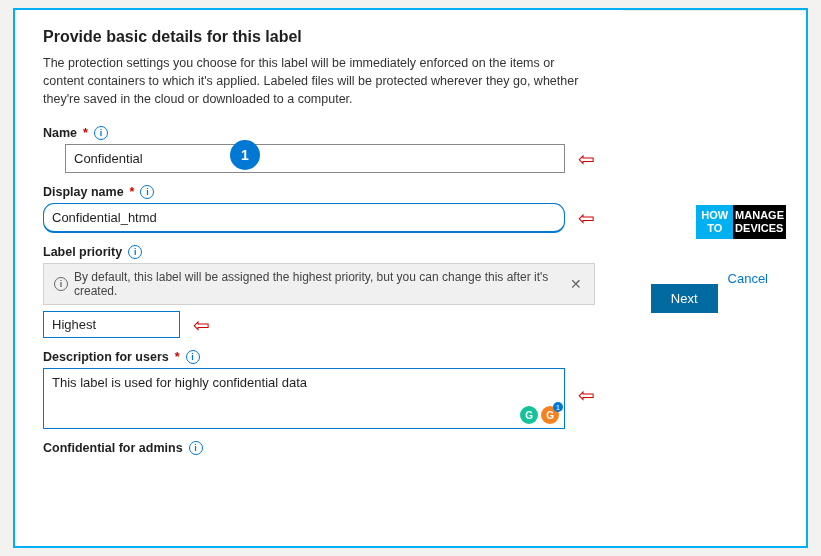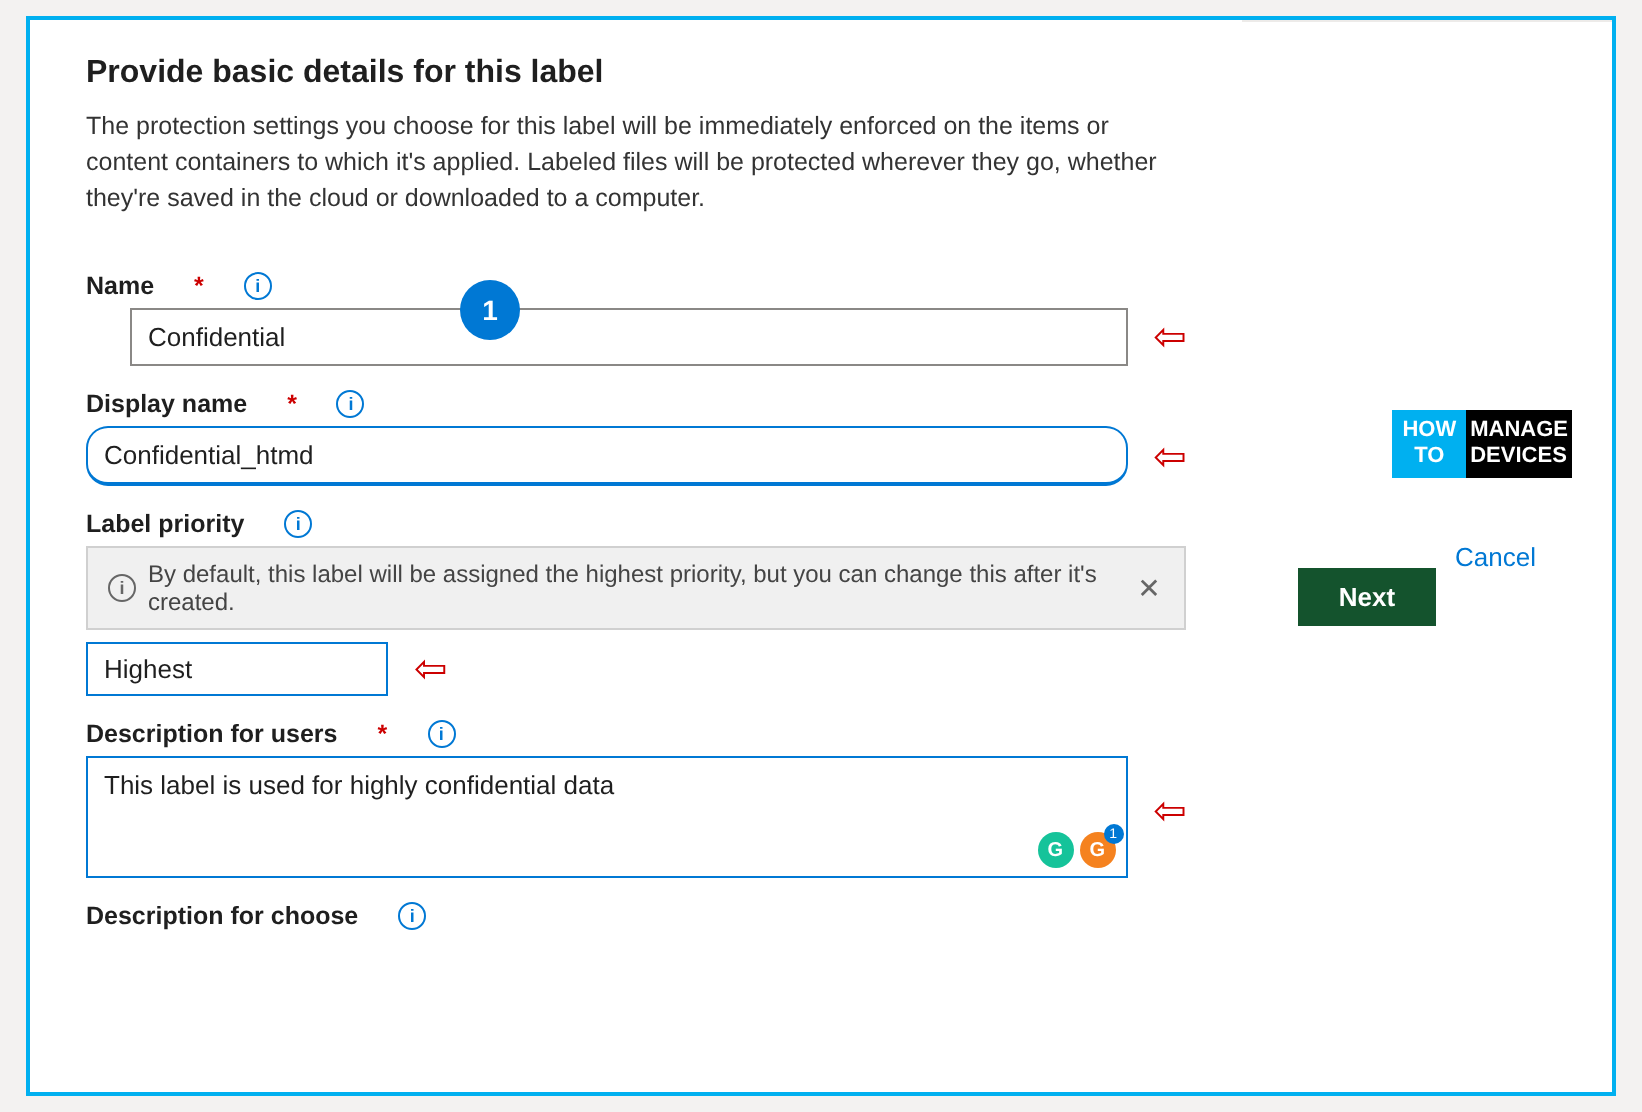--- a/index.html
+++ b/index.html
@@ -31,29 +31,29 @@
     .page-title {
       font-size: 16px;
       font-weight: 700;
       color: #1f1f1f;
       margin-bottom: 8px;
     }
     .description-text {
       font-size: 12.5px;
       color: #333;
       line-height: 1.45;
-      margin-bottom: 28px;
+      margin-bottom: 18px;
     }
     .field-group {
       margin-bottom: 12px;
     }
     .field-label {
       display: flex;
       align-items: center;
-      gap: 20px;
+      gap: 6px;
       font-size: 12.5px;
       font-weight: 600;
       color: #1f1f1f;
       margin-bottom: 4px;
     }
     .required-star {
       color: #c00;
     }
     .info-icon {
       width: 14px;
@@ -115,21 +115,21 @@
       font-size: 14px;
       color: #666;
       cursor: pointer;
       padding: 0 2px;
     }
     .priority-input {
       border: 1px solid #0078d4;
       padding: 5px 8px;
       font-size: 13px;
       color: #1f1f1f;
-      width: 151px;
+      width: 137px;
       outline: none;
       background: #fff;
     }
     .textarea-wrapper {
       position: relative;
       width: 100%;
     }
     .description-textarea {
       width: 100%;
       border: 1px solid #0078d4;
@@ -196,26 +196,26 @@
     }
     .footer {
       border-top: 1px solid #edebe9;
       padding: 10px 28px;
       display: flex;
       justify-content: space-between;
       align-items: center;
       background: #fff;
     }
     .btn-next {
-      background: #14532d;
+      background: #0369a1;
       color: #fff;
       border: none;
       padding: 7px 20px;
       font-size: 13px;
-      font-weight: 700;
+      font-weight: 400;
       cursor: pointer;
       margin-top: 39px;
     }
     .btn-cancel {
       background: transparent;
       color: #0078d4;
       border: none;
       font-size: 13px;
       cursor: pointer;
       padding: 7px 10px;
@@ -342,21 +342,21 @@
               <div class="grammarly-badge">1</div>
             </div>
           </div>
         </div>
         <span class="arrow-indicator" style="margin-top:15px;">⇦</span>
       </div>
     </div>
 
     <div class="field-group">
       <div class="field-label">
-        <span>Description for choose</span>
+        <span>Confidential for admins</span>
         <span class="info-icon">i</span>
       </div>
     </div>
   </div>
 
   <div class="watermark">
     <div class="watermark-how-to">HOW<br>TO</div>
     <div class="watermark-manage-devices">MANAGE<br>DEVICES</div>
   </div>
 

